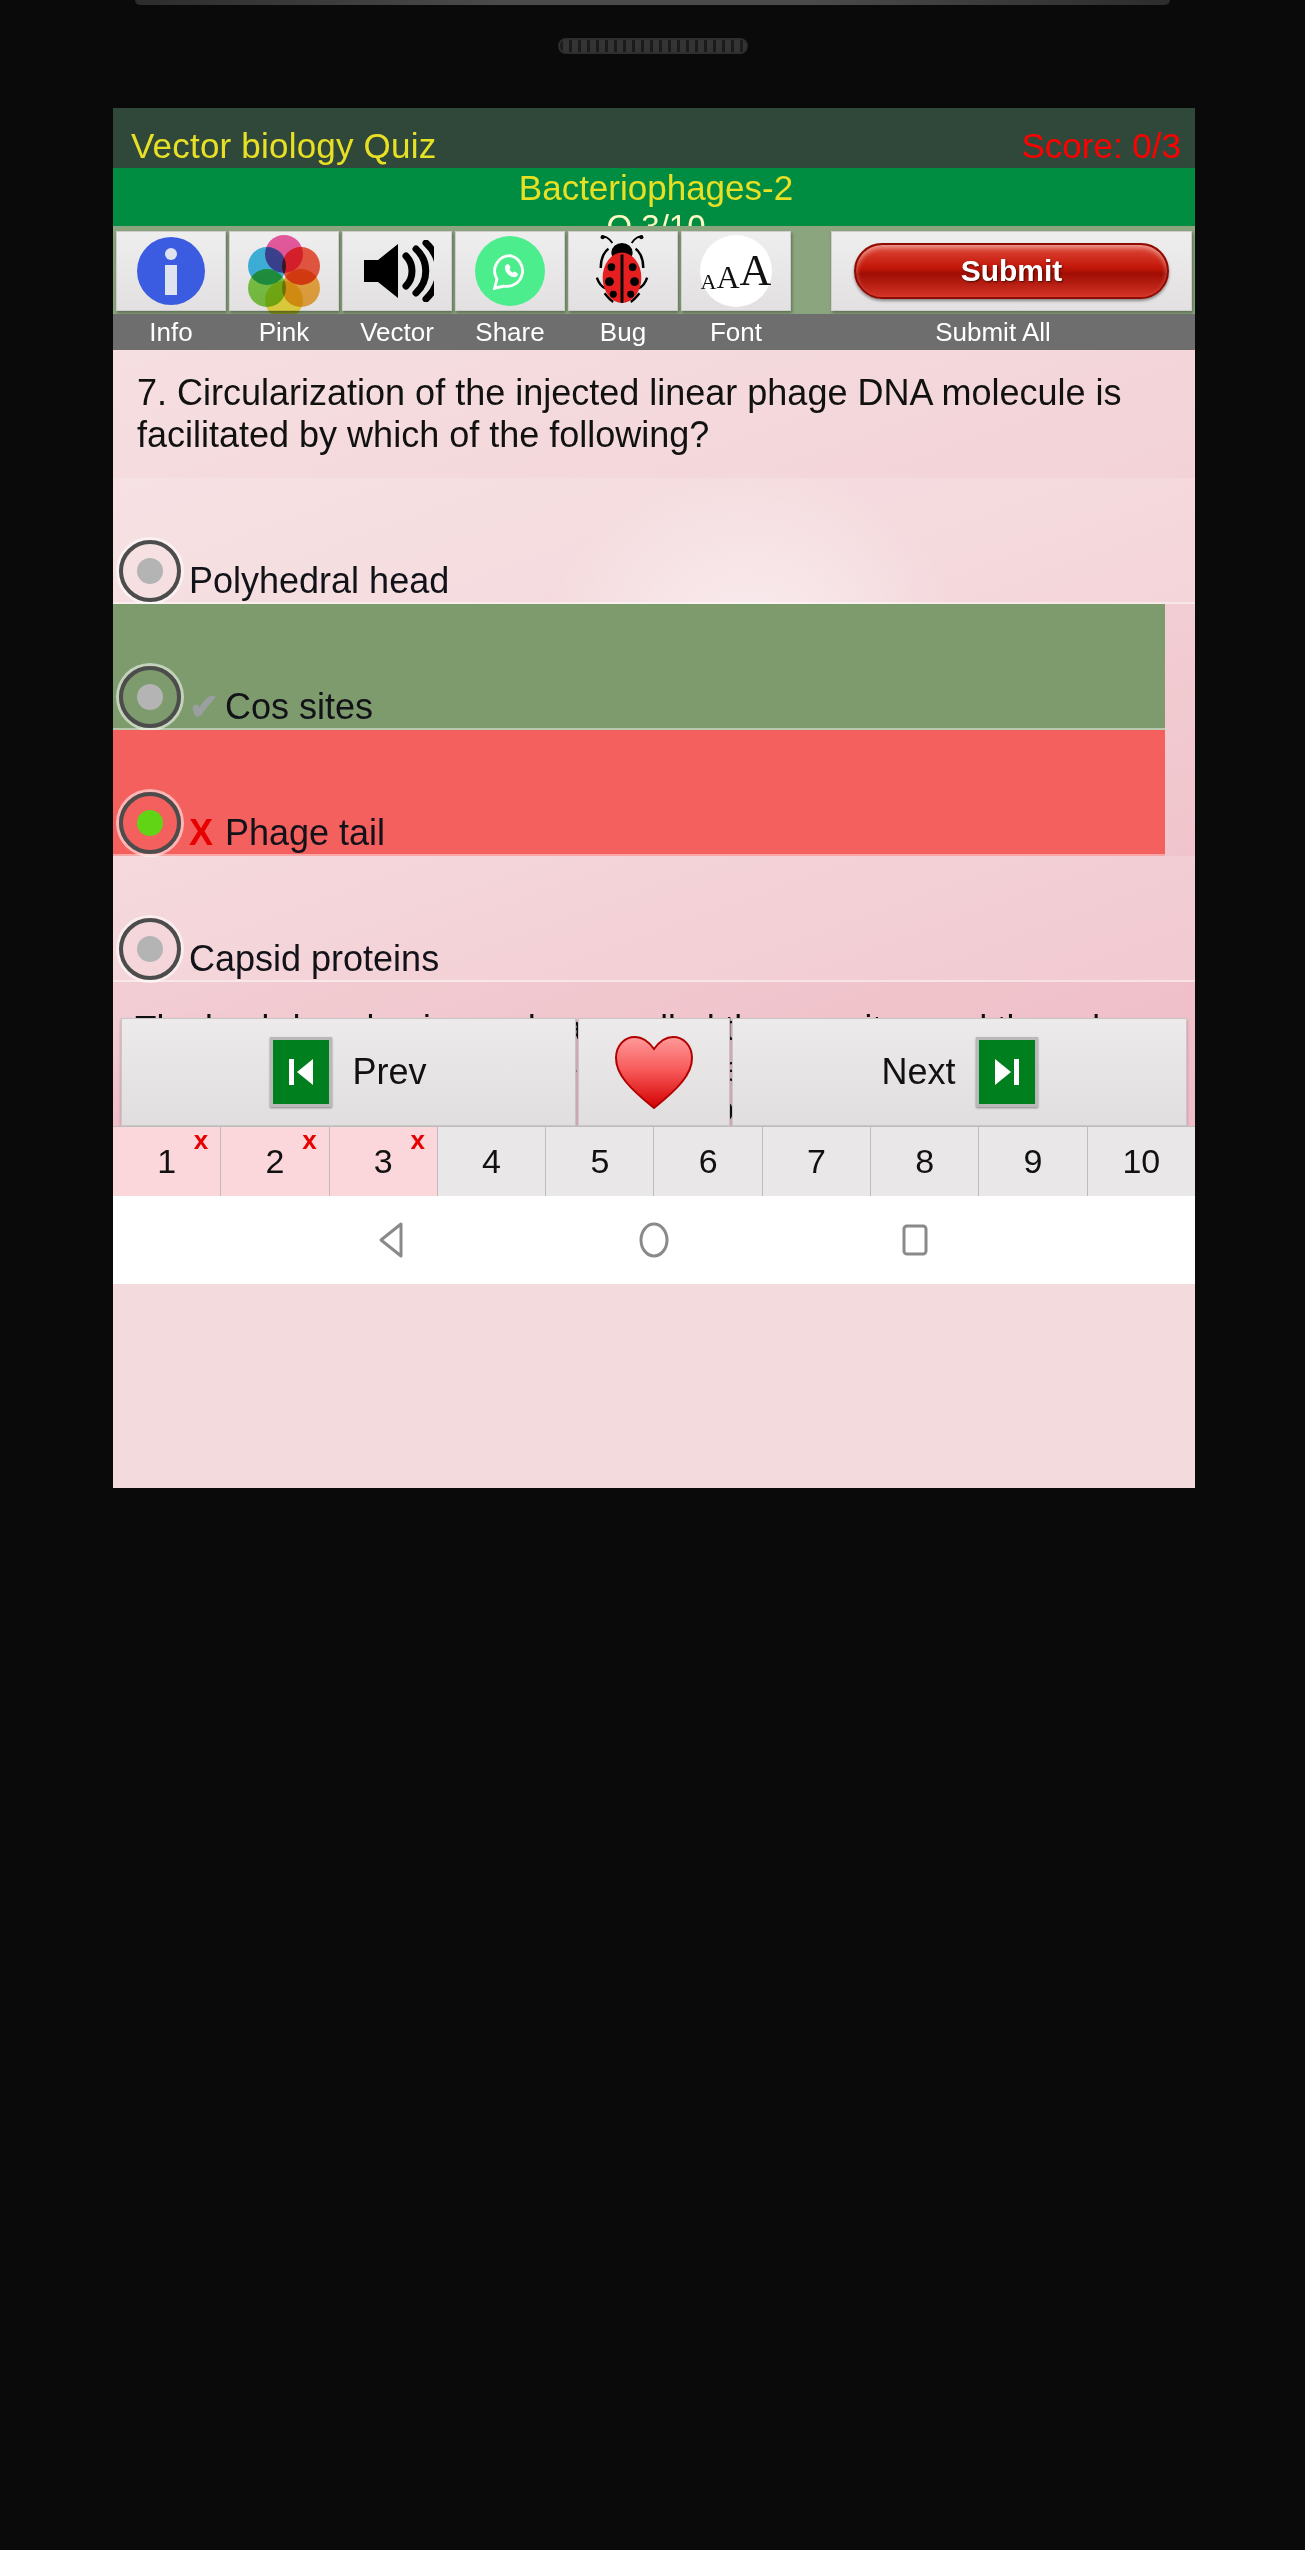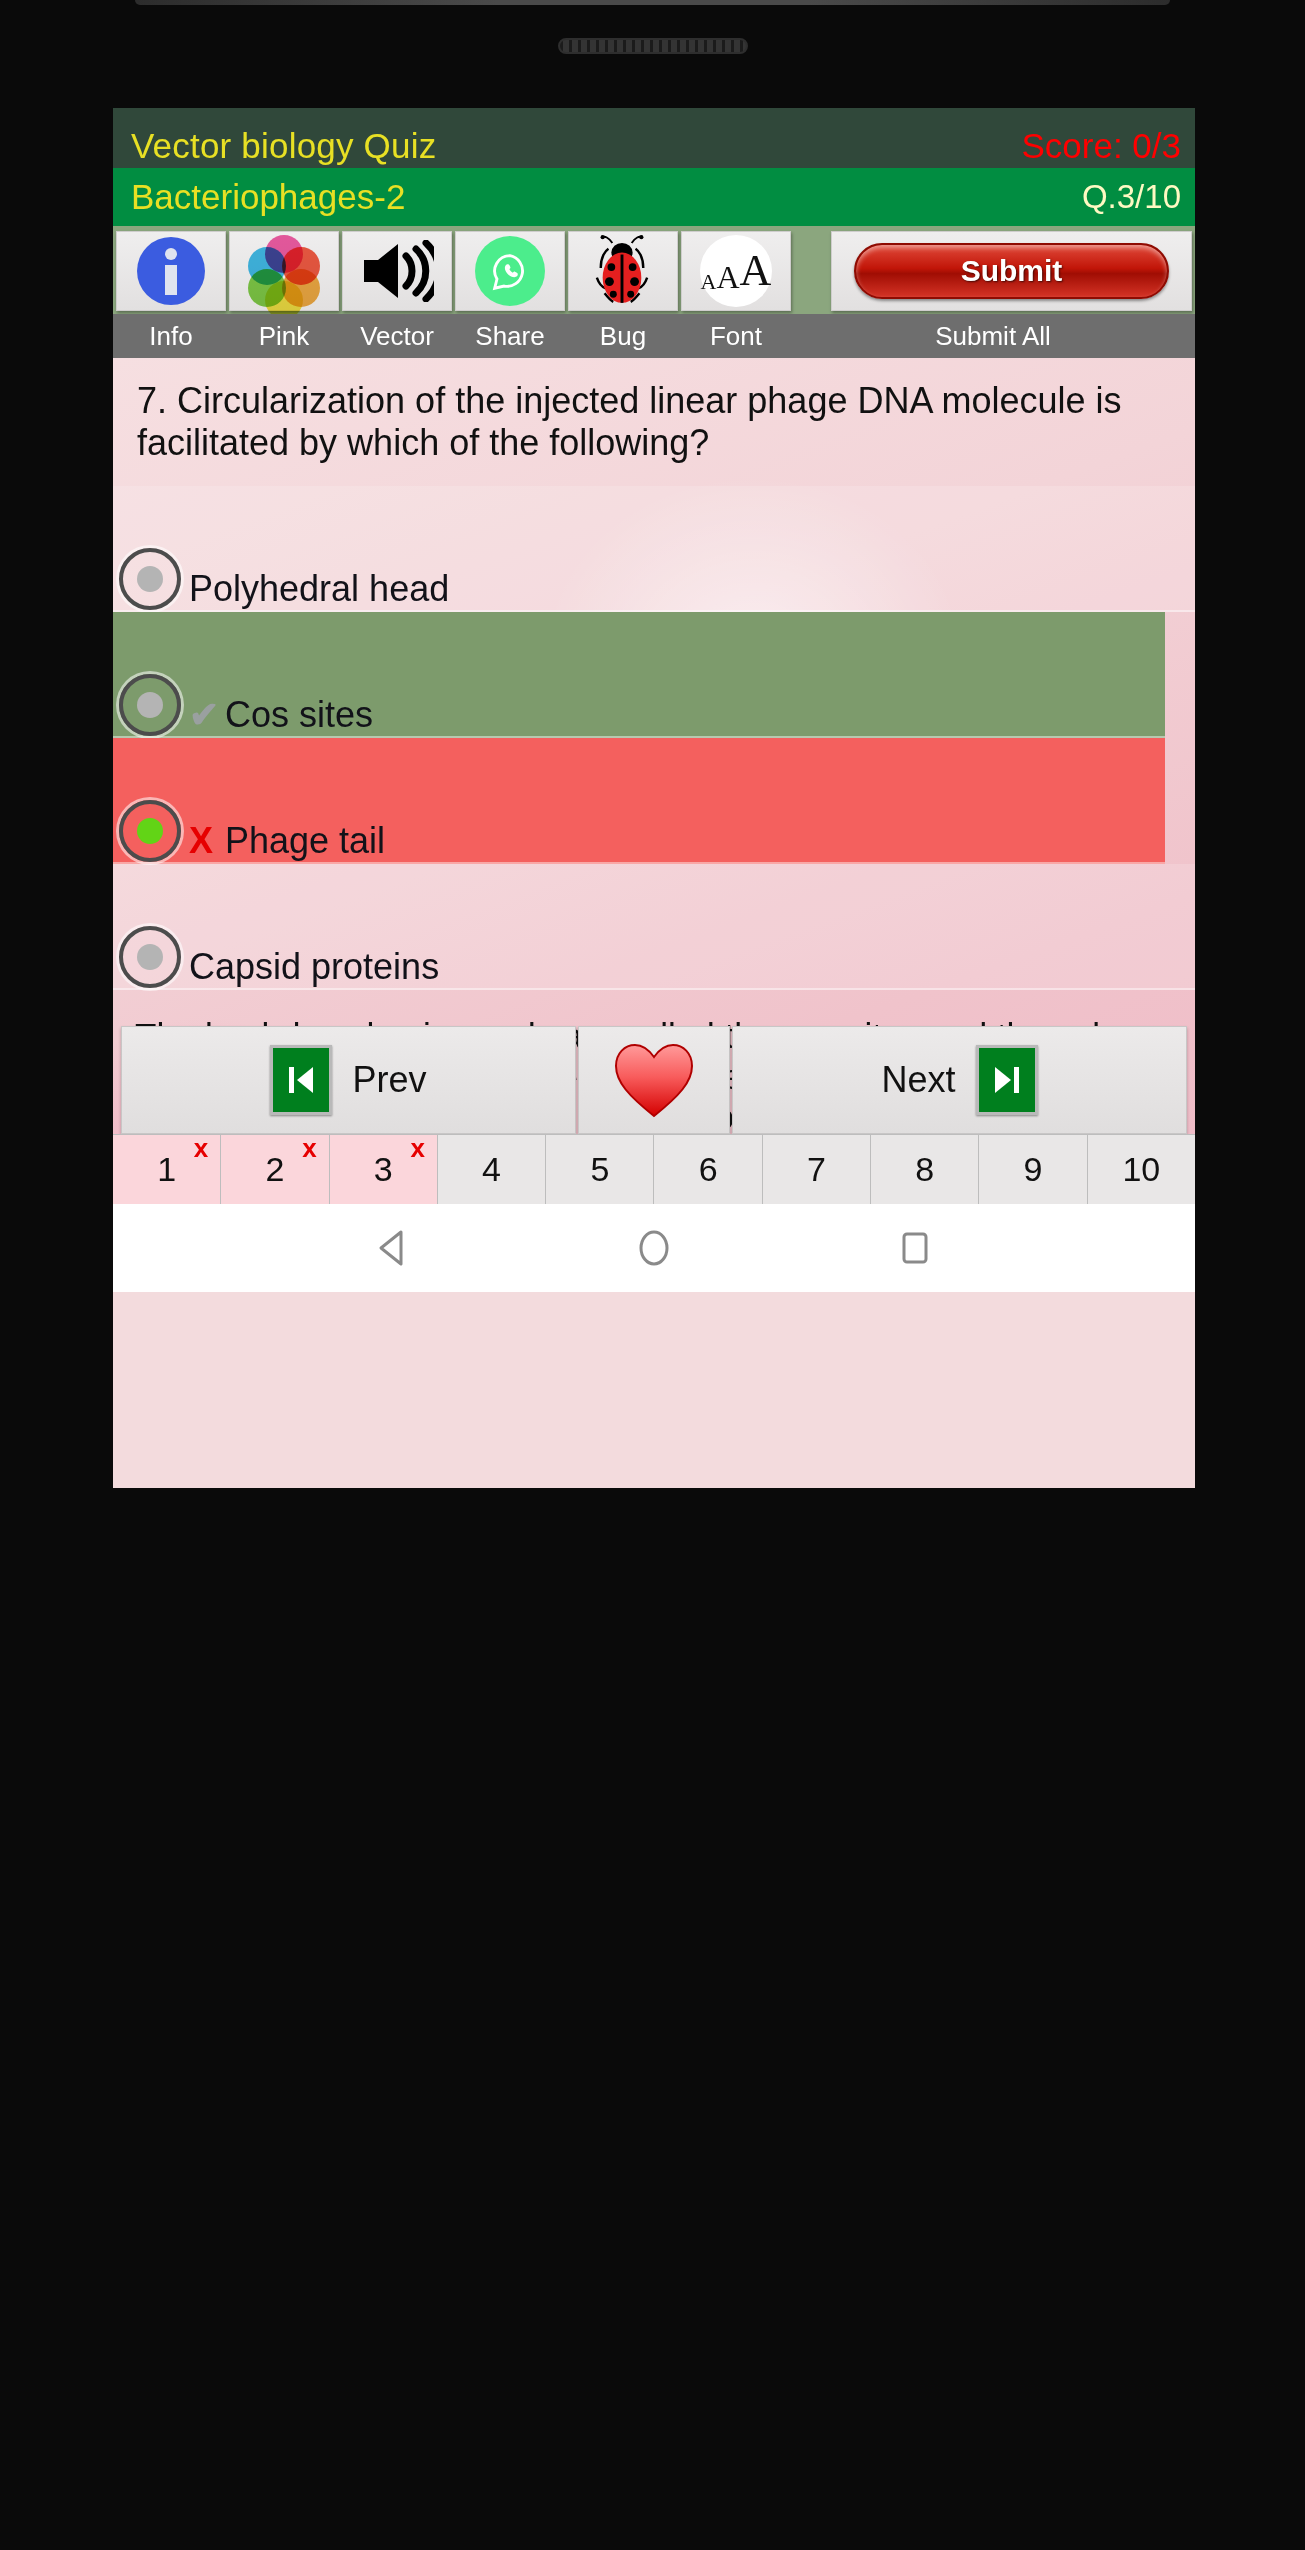--- a/index.html
+++ b/index.html
@@ -32,20 +32,21 @@
     display:flex; align-items:center; justify-content:space-between;
     padding:16px 14px 0 18px;
   }
   #quiz-title{ color:#e8e024; font-size:35px; letter-spacing:.2px; }
   #score-label{ color:#ff0000; font-size:35px; }
 
   #subject-bar{
     position:relative; height:58px; background:#018d41;
     display:flex; align-items:center; justify-content:space-between;
     padding:0 14px 0 18px;
+    flex-direction:column;
   }
   #subject-title{ color:#e8e024; font-size:35px; }
   #question-counter{ color:#fef9c3; font-size:33px; }
 
   
   #toolbar{
     position:relative; height:88px; background:#8ba67e;
     display:flex; align-items:center; padding:4px 3px 3px 3px; gap:3px;
   }
   .tool-btn{
@@ -87,21 +88,21 @@
     width:88%; height:56px; border-radius:28px;
     background:linear-gradient(#e04a3a 0%,#c11508 45%,#a00d03 55%,#d43326 100%);
     border:2px solid #8e0b02;
     box-shadow:inset 0 3px 5px rgba(255,255,255,.45), 0 2px 3px rgba(0,0,0,.4);
     color:#fff; font-size:30px; font-weight:bold;
     display:flex; align-items:center; justify-content:center;
     text-shadow:1px 1px 2px rgba(0,0,0,.6);
   }
 
   #toolbar-labels{
-    position:relative; height:44px; background:#6e6e6e;
+    position:relative; height:36px; background:#6e6e6e;
     display:flex; align-items:stretch; gap:3px; padding:4px 3px;
   }
   .tool-label{
     flex:0 0 auto; width:110px; background:#6e6e6e;
     color:#fff; font-size:26px;
     display:flex; align-items:center; justify-content:center;
   }
   #label-submit{ flex:1 1 auto; width:auto; }
 
   

